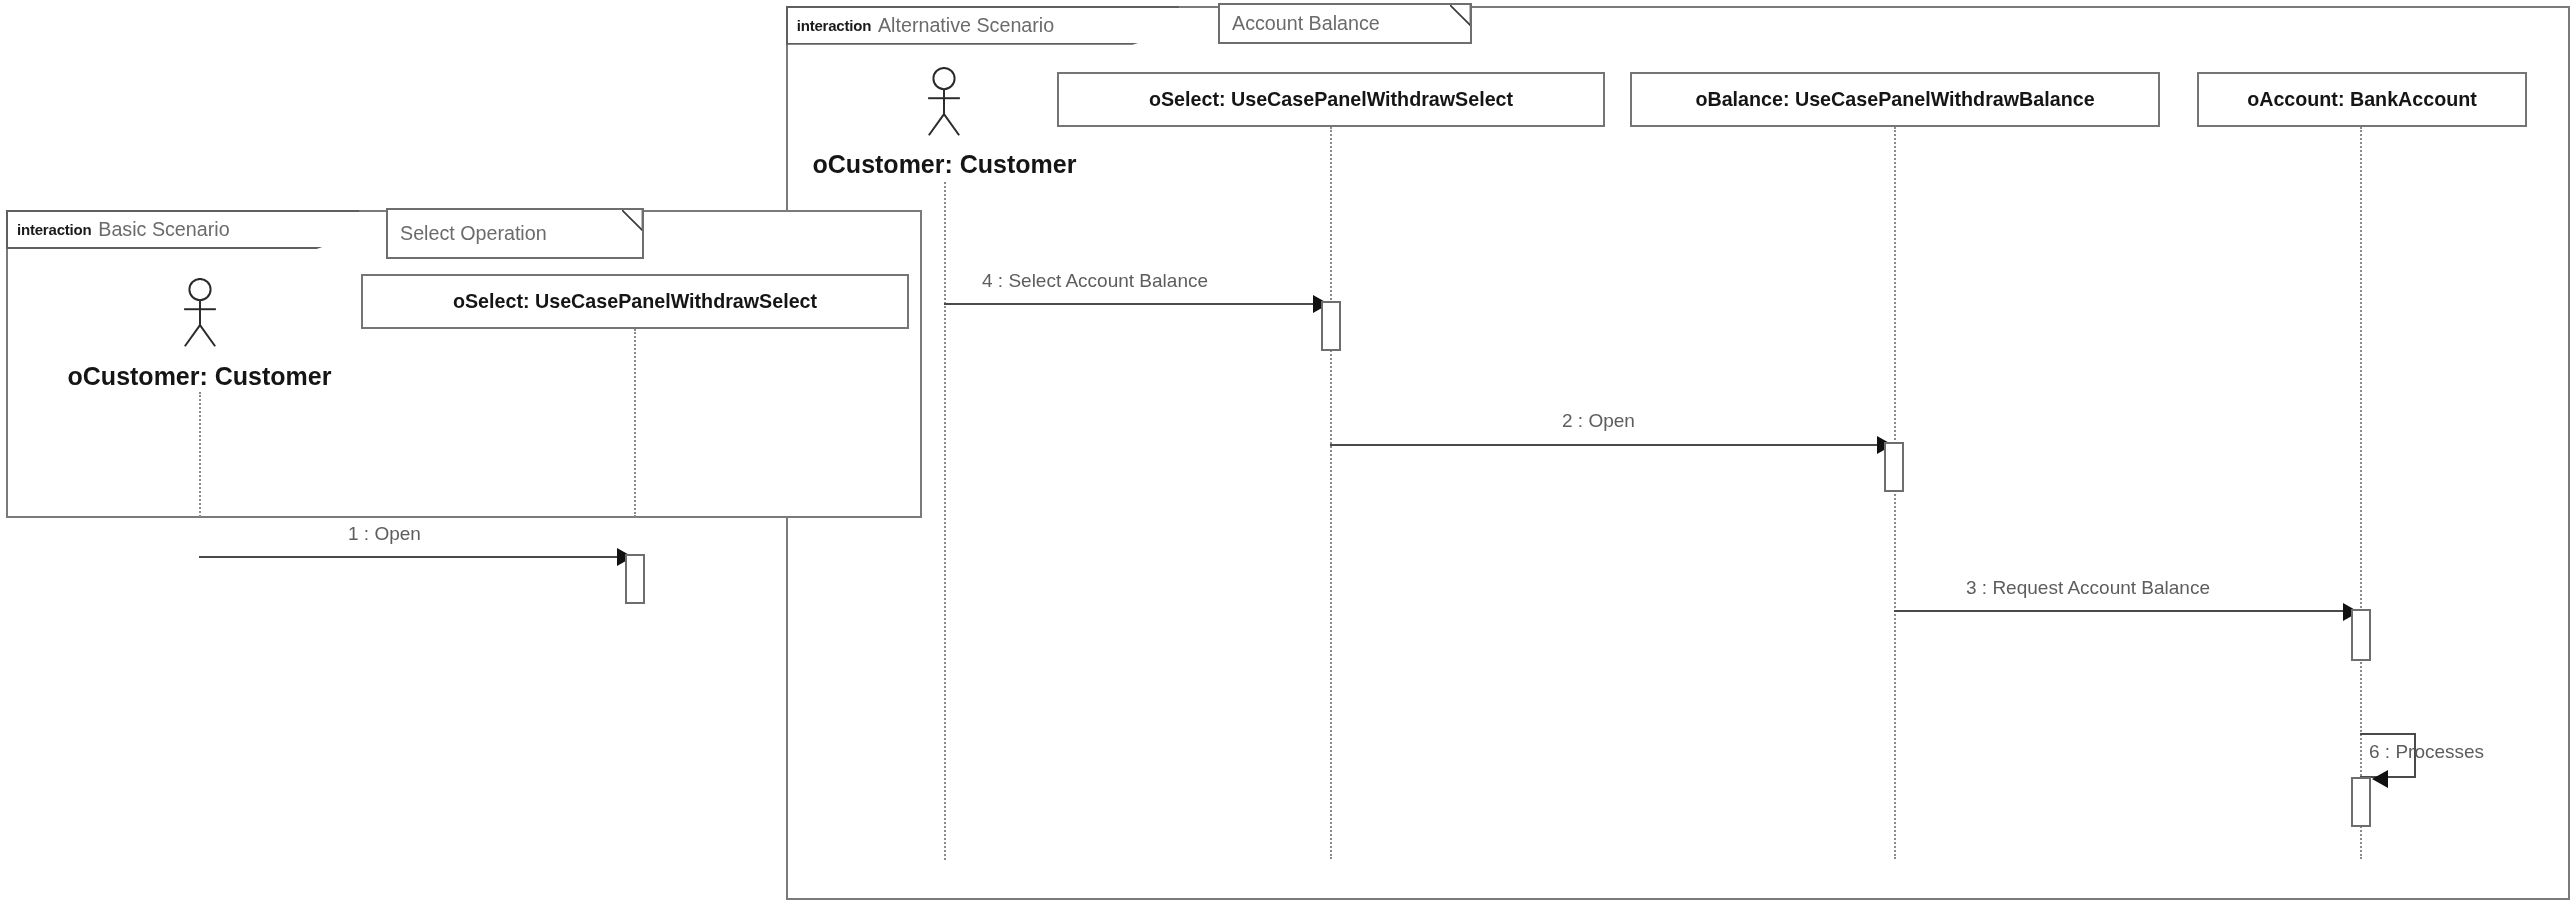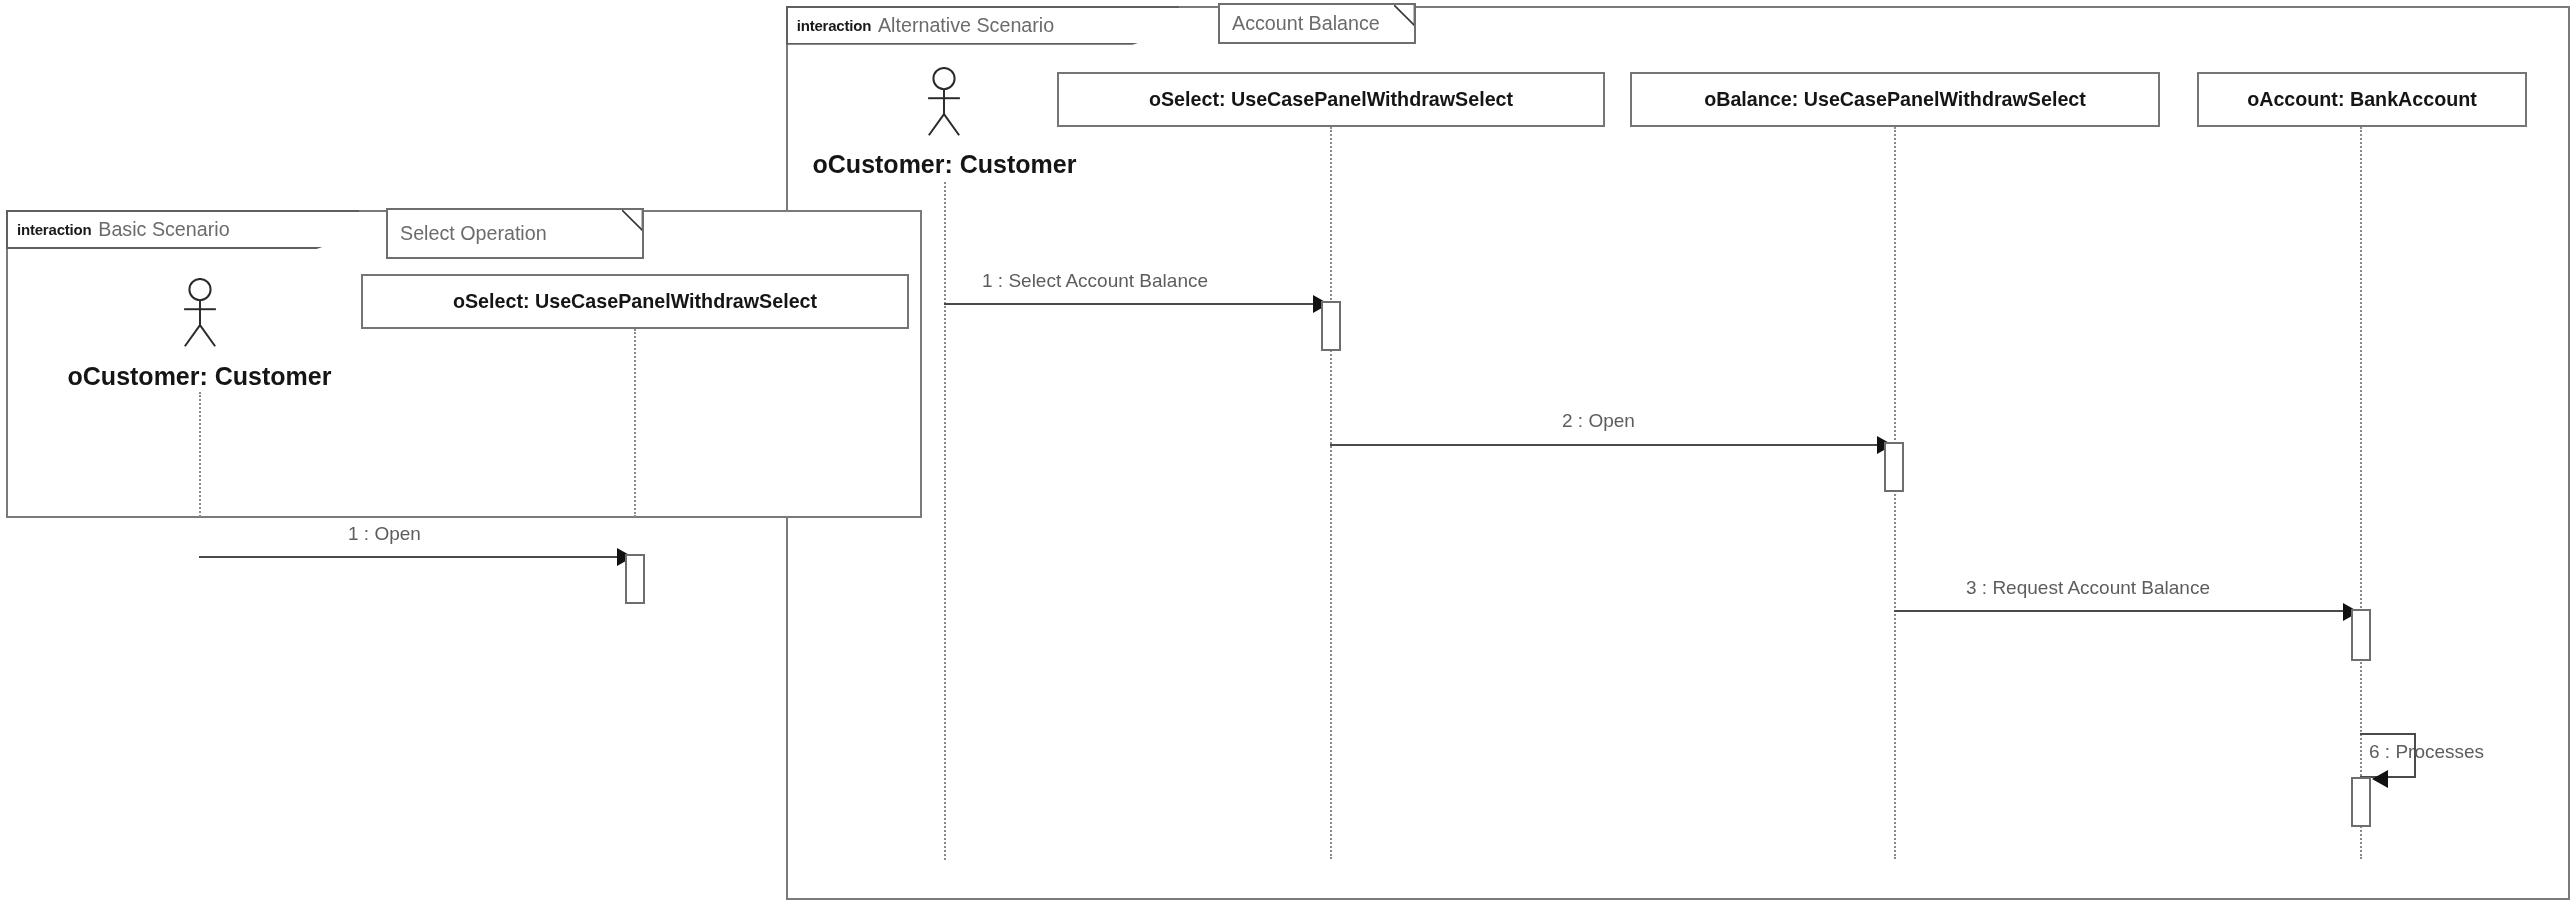--- a/index.html
+++ b/index.html
@@ -165,50 +165,50 @@
 
   <div class="frame" style="left:786px; top:6px; width:1784px; height:894px;">
 
     <div class="frame-tab" style="width:394px;">
       <span class="kw">interaction</span>
       <span class="nm">Alternative Scenario</span>
     </div>
 
   </div>
 
-  <div class="note" style="left:1218px; top:3px; width:198px; height:41px;">
+  <div class="note" style="left:1218px; top:3px; width:254px; height:41px;">
     <span>Account Balance</span>
     <svg class="fold-line" viewBox="0 0 27 27">
       <path d="M 0 0 L 27 27 L 27 0 Z" fill="#ffffff" stroke="none"></path>
       <path d="M 0 0 L 27 27" stroke="#3a3a3a" stroke-width="2.2" fill="none"></path>
       <path d="M 27 0 L 27 27" stroke="#3a3a3a" stroke-width="2.2" fill="none"></path>
     </svg>
   </div>
 
   <svg class="actor" style="left:916px; top:67px; width:56px; height:70px;" viewBox="0 0 74 92">
     <circle cx="37" cy="15" r="14" fill="#ffffff" stroke="#2a2a2a" stroke-width="2.6"></circle>
     <line x1="37" y1="29" x2="37" y2="62" stroke="#2a2a2a" stroke-width="2.6"></line>
     <line x1="16" y1="41" x2="58" y2="41" stroke="#2a2a2a" stroke-width="2.6"></line>
     <line x1="37" y1="62" x2="17" y2="90" stroke="#2a2a2a" stroke-width="2.6"></line>
     <line x1="37" y1="62" x2="57" y2="90" stroke="#2a2a2a" stroke-width="2.6"></line>
   </svg>
   <div class="actor-label" style="left:803px; top:150px; width:283px;">oCustomer: Customer</div>
 
   <div class="lifeline-head" style="left:1057px; top:72px; width:548px; height:55px;">oSelect: UseCasePanelWithdrawSelect</div>
 
-  <div class="lifeline-head" style="left:1630px; top:72px; width:530px; height:55px;">oBalance: UseCasePanelWithdrawSelect</div>
+  <div class="lifeline-head" style="left:1630px; top:72px; width:530px; height:55px;">oBalance: UseCasePanelWithdrawBalance</div>
 
   <div class="lifeline-head" style="left:2197px; top:72px; width:330px; height:55px;">oAccount: BankAccount</div>
 
   <div class="lifeline" style="left:944px; top:182px; height:678px;"></div>
   <div class="lifeline" style="left:1330px; top:127px; height:732px;"></div>
   <div class="lifeline" style="left:1894px; top:127px; height:732px;"></div>
   <div class="lifeline" style="left:2360px; top:127px; height:732px;"></div>
 
-  <div class="msg-label" style="left:982px; top:270px;">1 : Select Account Balance</div>
+  <div class="msg-label" style="left:982px; top:270px;">4 : Select Account Balance</div>
   <div class="msg-line" style="left:944px; top:303px; width:371px;"></div>
   <div class="msg-arrow" style="left:1313px; top:295px;"></div>
   <div class="activation" style="left:1321px; top:301px; width:19.7px; height:50px;"></div>
 
   <div class="msg-label" style="left:1562px; top:410px;">2 : Open</div>
   <div class="msg-line" style="left:1330px; top:444px; width:548px;"></div>
   <div class="msg-arrow" style="left:1877px; top:436px;"></div>
   <div class="activation" style="left:1884px; top:442px; width:19.7px; height:50px;"></div>
 
   <div class="msg-label" style="left:1966px; top:577px;">3 : Request Account Balance</div>

